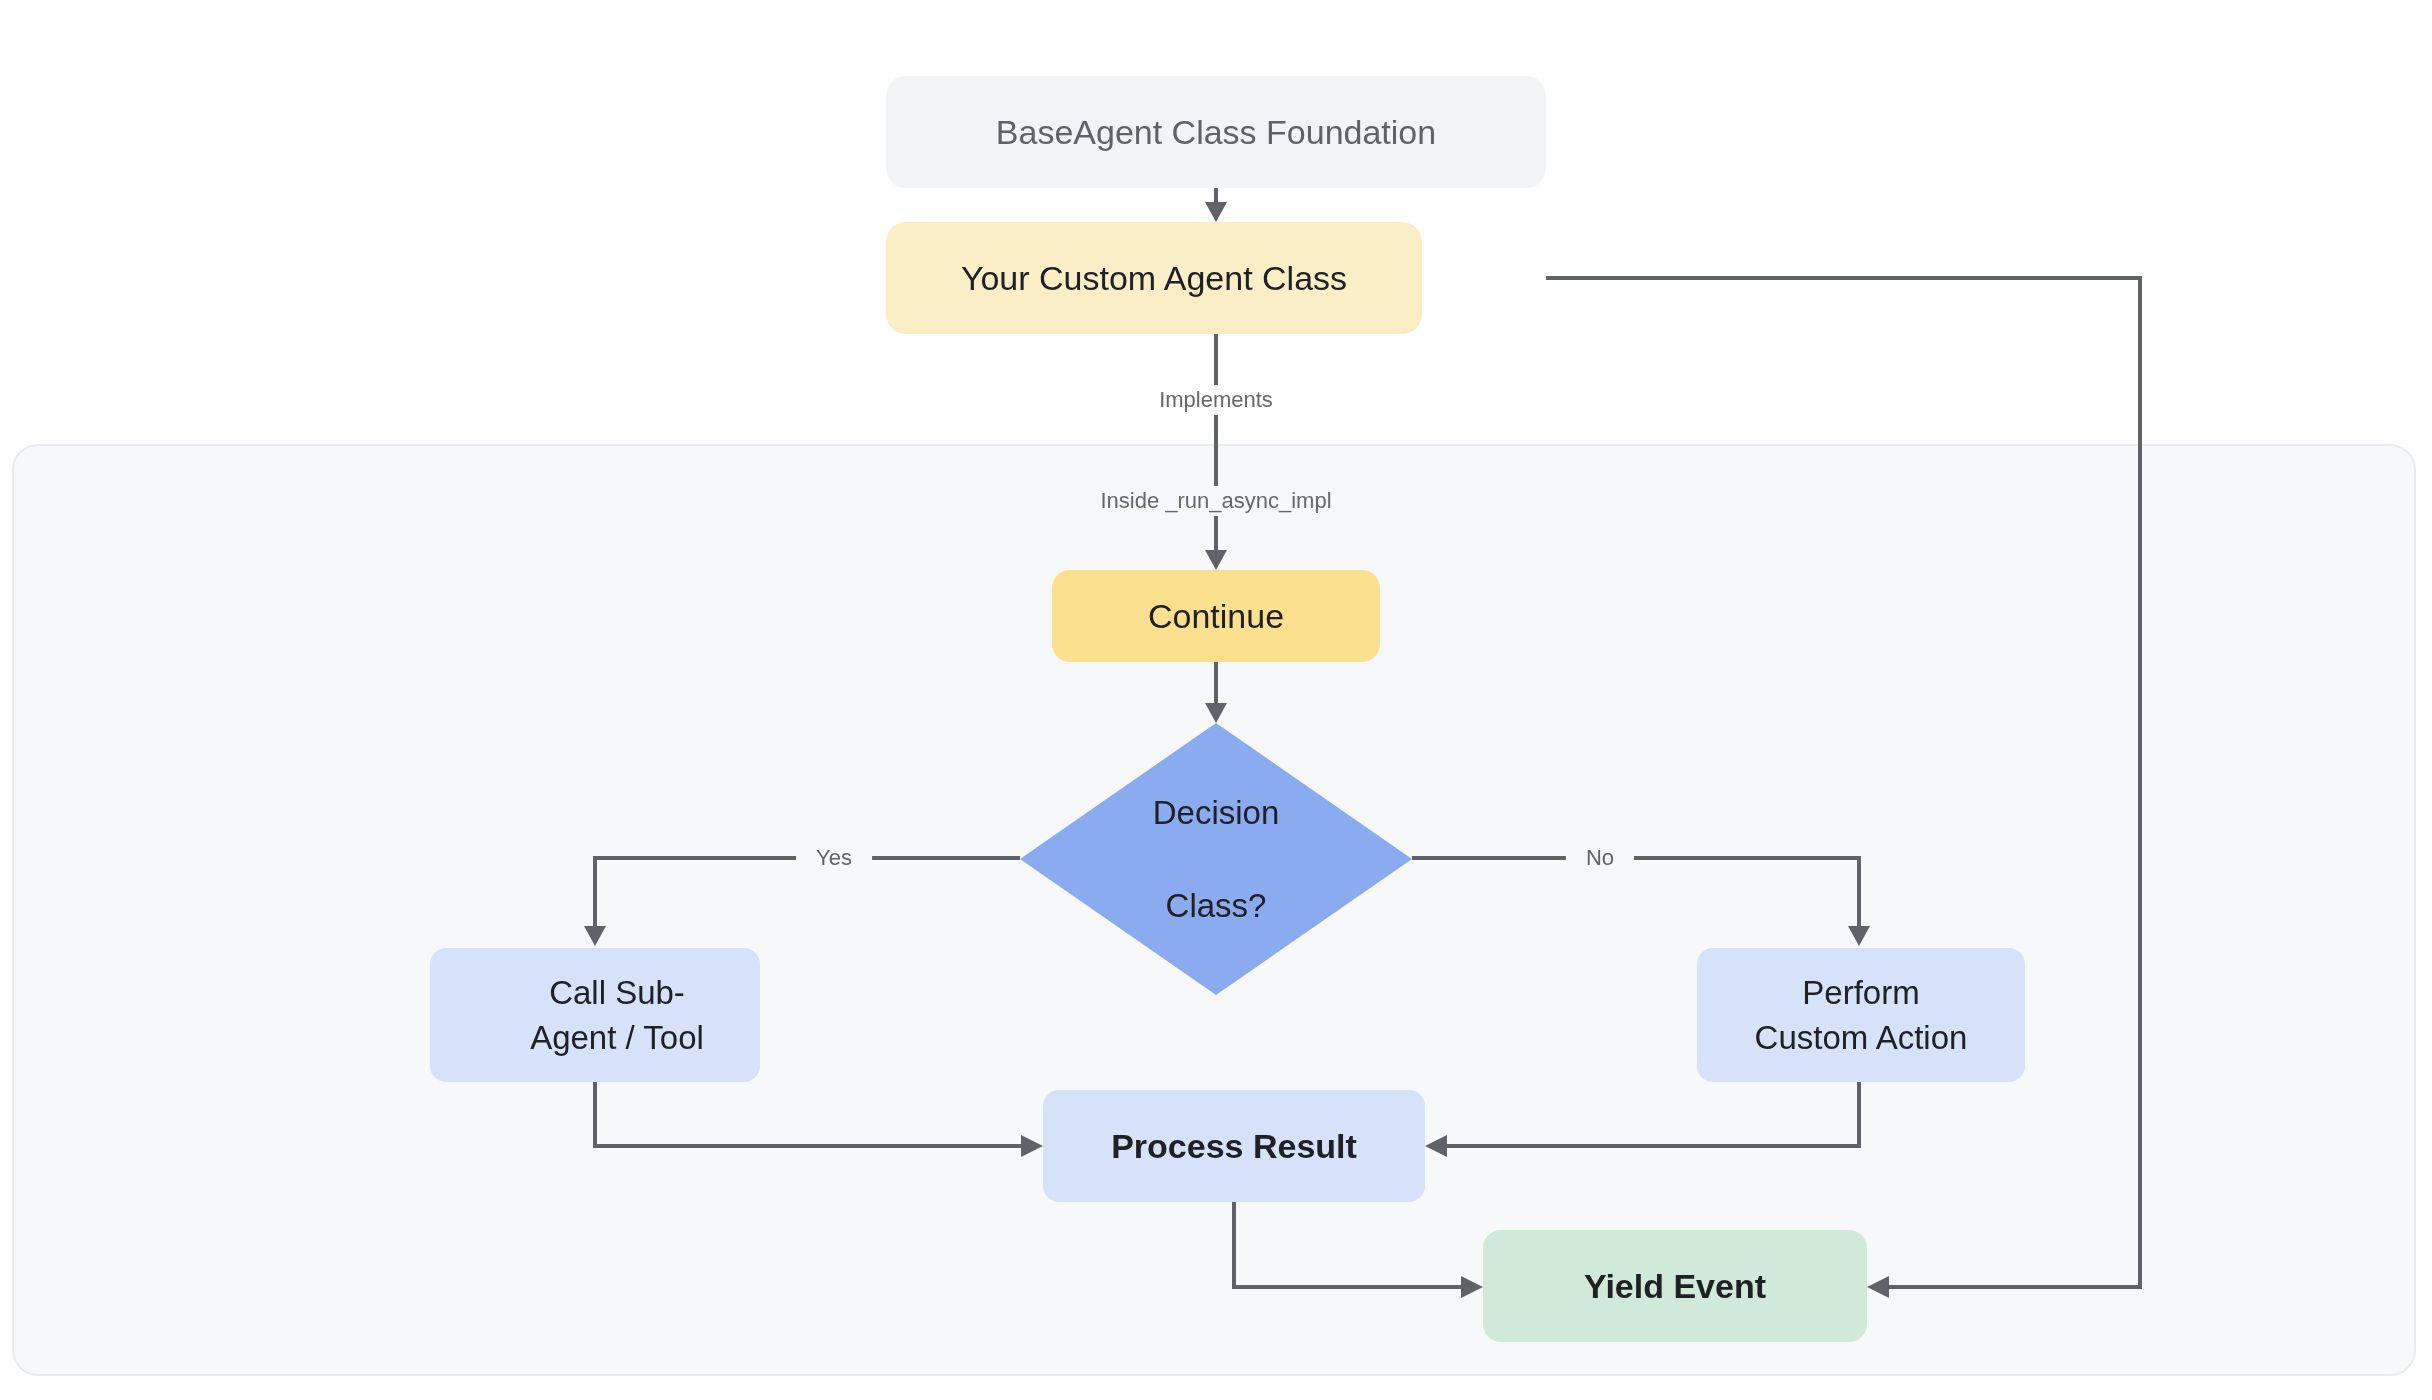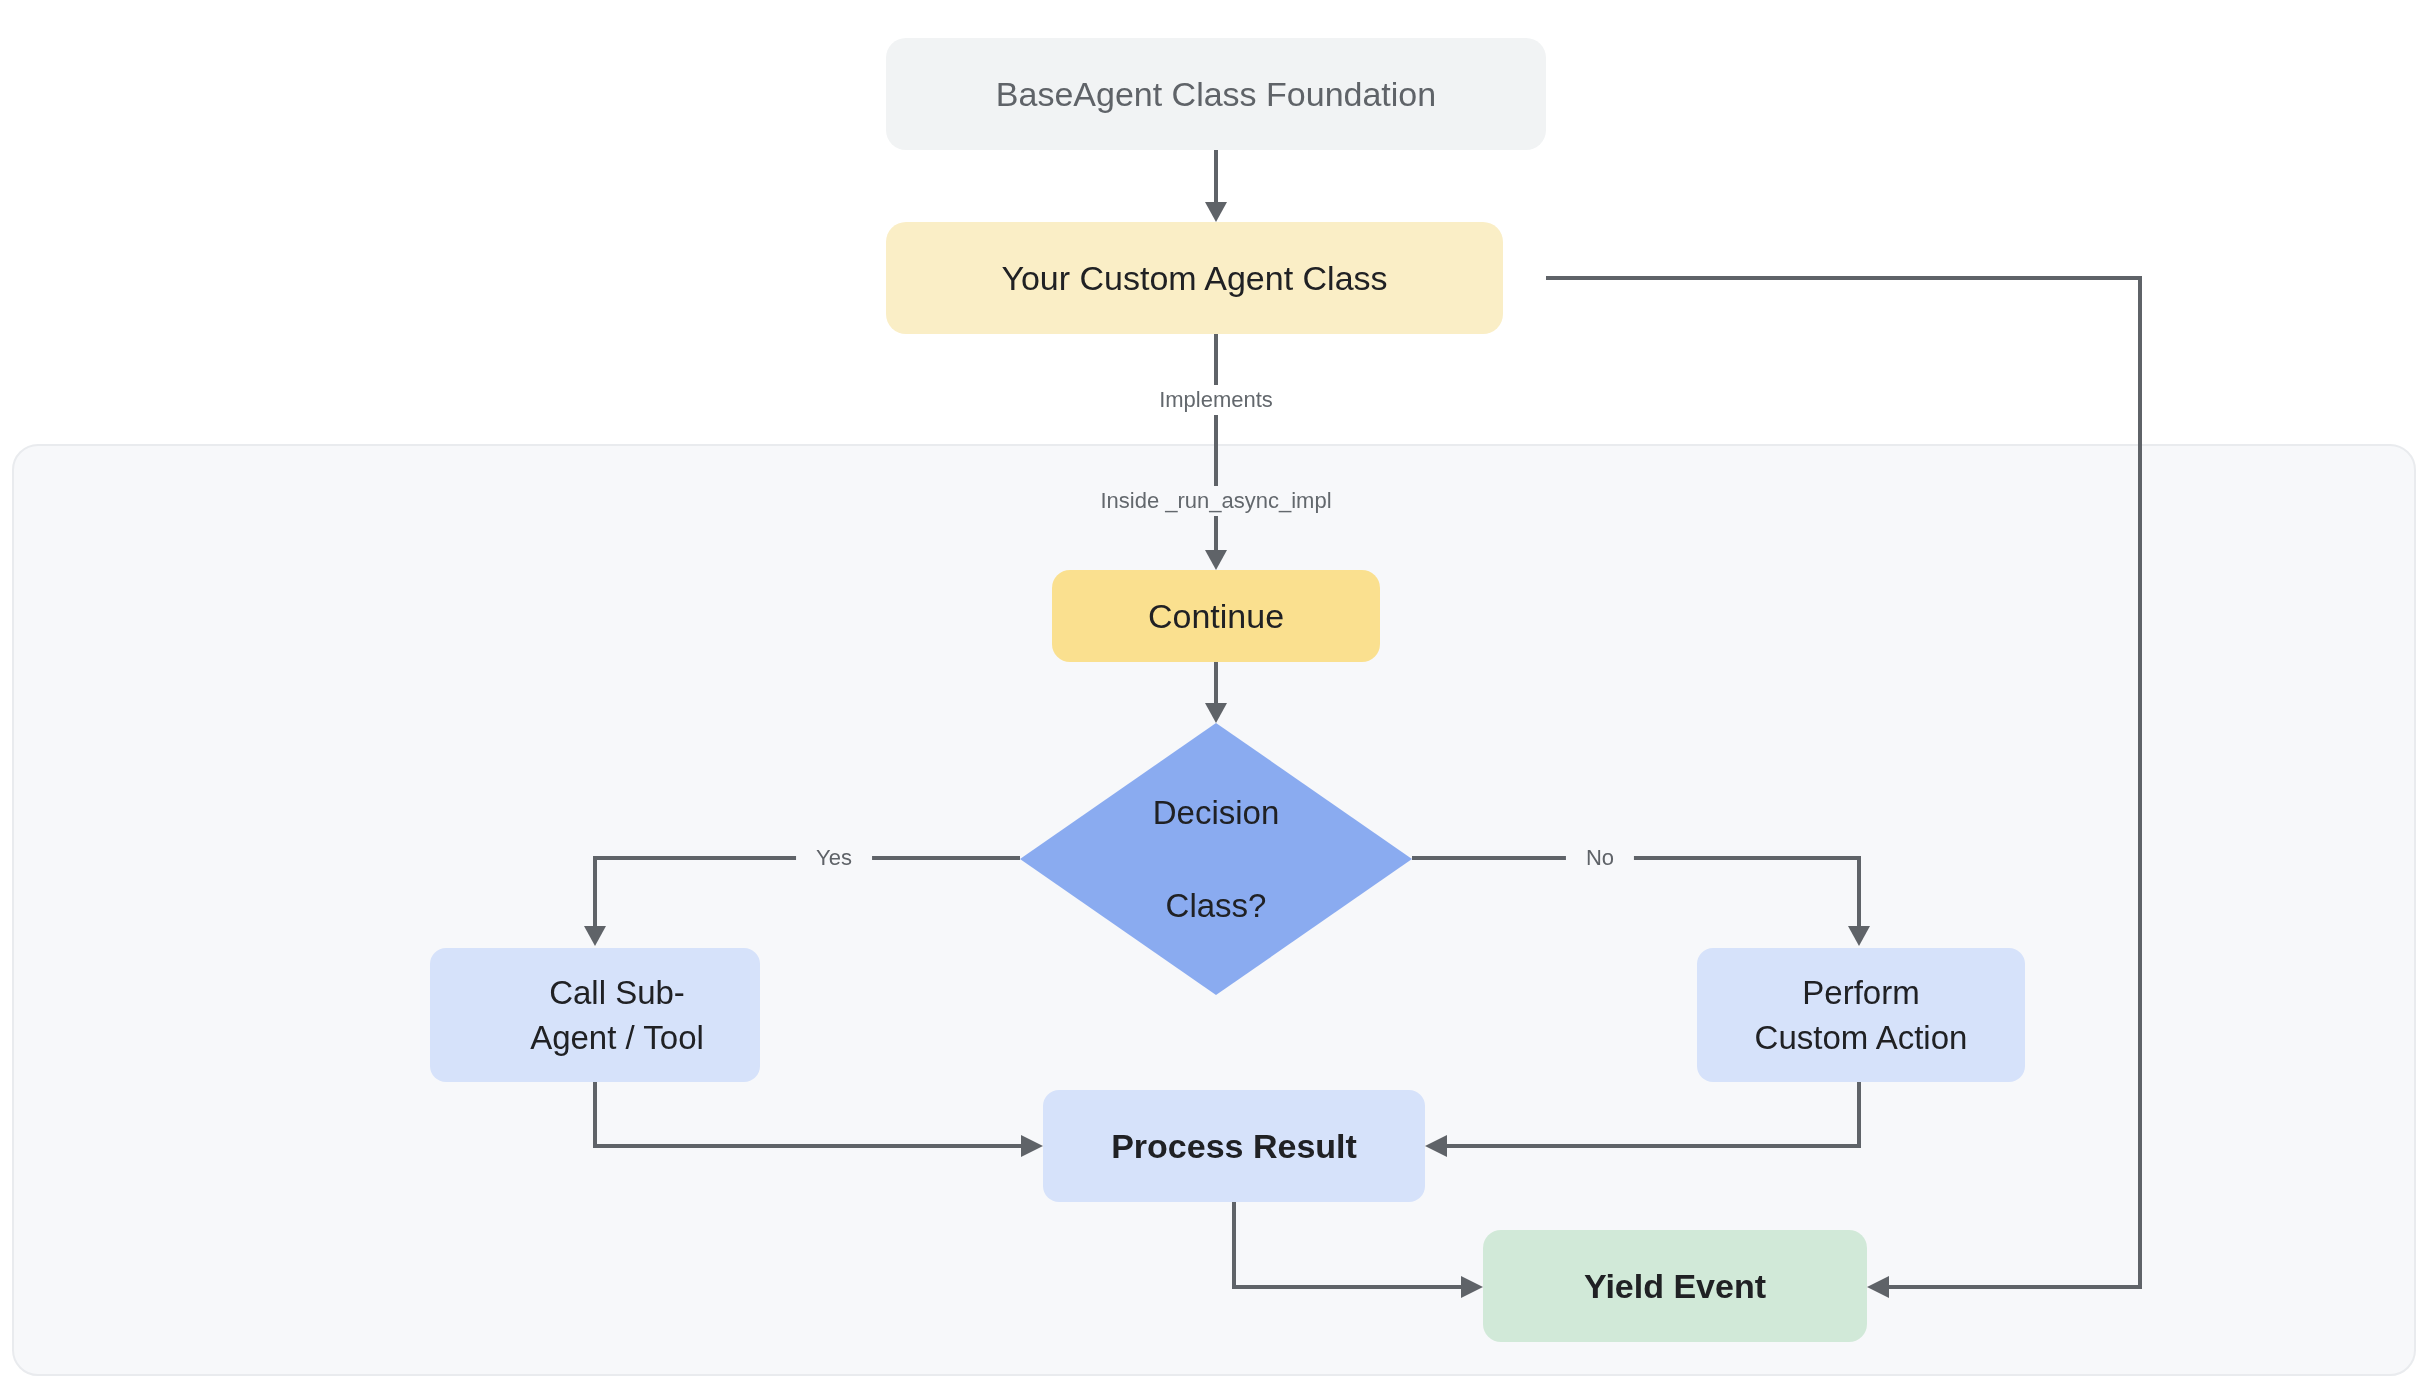--- a/index.html
+++ b/index.html
@@ -37,21 +37,21 @@
     position:absolute;
     display:flex;flex-direction:column;
     align-items:center;justify-content:center;
     text-align:center;
     border-radius:20px;
     font-size:34px;
     color:var(--text-dark);
     line-height:45px;
     box-sizing:border-box;
   }
-  .node.gray{background:var(--node-gray);color:var(--text-gray);}
+  .node.gray{background:var(--node-gray);color:var(--text-gray);margin-top:38px;}
   .node.yellow-light{background:var(--node-yellow-light);}
   .node.yellow{background:var(--node-yellow);border-radius:18px;}
   .node.blue{background:var(--node-blue);border-radius:16px;}
   .node.green{background:var(--node-green);border-radius:18px;}
   .node.bold{font-weight:700;}
   .node.two-line{font-size:33px;}
   
   .hline,.vline{position:absolute;background:var(--line);}
   .hline{height:4px;}
   .vline{width:4px;}
@@ -126,21 +126,21 @@
 
   <span class="edge-label" style="left:1216px;top:400px;">Implements</span>
   <span class="edge-label on-scope" style="left:1216px;top:501px;">Inside _run_async_impl</span>
   <span class="edge-label on-scope yesno" style="left:834px;top:858px;">Yes</span>
   <span class="edge-label on-scope yesno" style="left:1600px;top:858px;">No</span>
 
   <div class="node gray" style="left:886px;top:38px;width:660px;height:112px;">
     <span>BaseAgent Class Foundation</span>
   </div>
 
-  <div class="node yellow-light" style="left:886px;top:222px;width:617px;height:112px;">
+  <div class="node yellow-light" style="left:886px;top:222px;width:536px;height:112px;">
     <span>Your Custom Agent Class</span>
   </div>
 
   <div class="node yellow" style="left:1052px;top:570px;width:328px;height:92px;">
     <span>Continue</span>
   </div>
 
   <div class="diamond-wrap">
     <svg viewBox="0 0 392 272" preserveAspectRatio="none">
       <polygon class="diamond-shape" points="196,0 392,136 196,272 0,136"></polygon>

